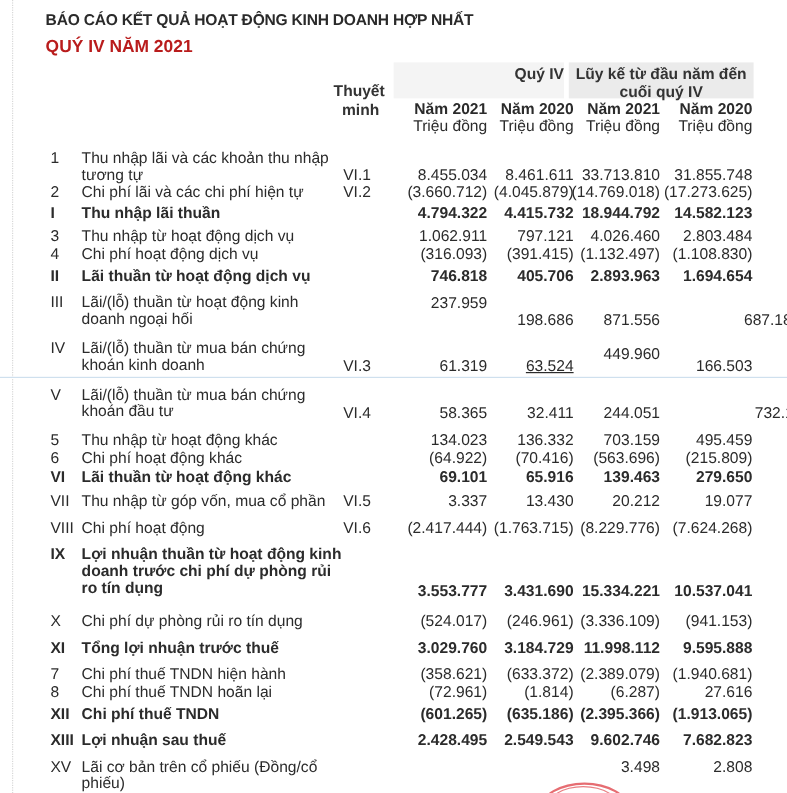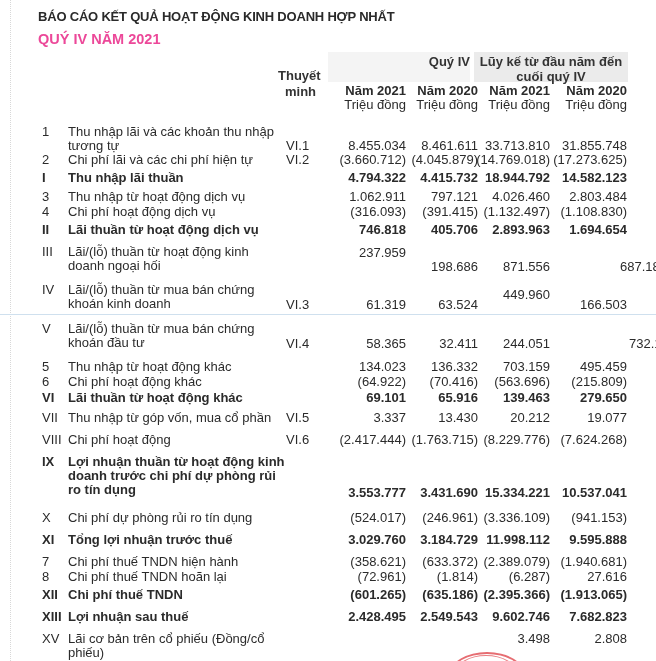--- a/index.html
+++ b/index.html
@@ -11,21 +11,21 @@
       position: absolute; left: 10px; top: 0; width: 1px; height: 661px;
       border-left: 1px dotted #d8d8d8;
     }
     .title {
       position: absolute; left: 38px; top: 9px;
       font-size: 13px; font-weight: bold; letter-spacing: -0.2px;
       color: #2a2a2a;
     }
     .subtitle {
       position: absolute; left: 38px; top: 31px;
-      font-size: 14.5px; font-weight: bold; color: #ec4899;
+      font-size: 14.5px; font-weight: bold; color: #b91c1c;
     }
     
     .hdr { position: absolute; font-size: 13px; color: #333; }
     .band {
       position: absolute; top: 52px; height: 30px; background: #f2f2f2;
     }
     .band.b1 { left: 328px; width: 142px; background: #f4f4f4; }
     .band.b2 { left: 474px; width: 154px; background: #ebebeb; }
     .hdr-quy { left: 328px; top: 54px; width: 142px; text-align: right; font-weight: bold; }
     .hdr-luy { left: 474px; top: 54px; width: 154px; text-align: center; font-weight: bold; line-height: 15px; }
@@ -151,21 +151,21 @@
       <span class="v v0" style="top: 1px;">237.959</span>
       <span class="v v1" style="top: 15px;">198.686</span>
       <span class="v v2" style="top: 15px;">871.556</span>
       <span class="v v3" style="top: 15px; padding-left: 40px;">687.187</span>
     </div>
     <div class="row" style="top: 283px;">
       <span class="num">IV</span>
       <span class="lbl">Lãi/(lỗ) thuần từ mua bán chứng khoán kinh doanh</span>
       <span class="note" style="top: 15px;">VI.3</span>
       <span class="v v0" style="top: 15px;">61.319</span>
-      <span class="v v1" style="top: 15px;">63.524</span>
+      <span class="v v1" style="top: 15px; text-decoration: underline;">63.524</span>
       <span class="v v2" style="top: 5px;">449.960</span>
       <span class="v v3" style="top: 15px;">166.503</span>
     </div>
     <div class="row" style="top: 322px;">
       <span class="num">V</span>
       <span class="lbl">Lãi/(lỗ) thuần từ mua bán chứng khoán đầu tư</span>
       <span class="note" style="top: 15px;">VI.4</span>
       <span class="v v0" style="top: 15px;">58.365</span>
       <span class="v v1" style="top: 15px;">32.411</span>
       <span class="v v2" style="top: 15px;">244.051</span>

